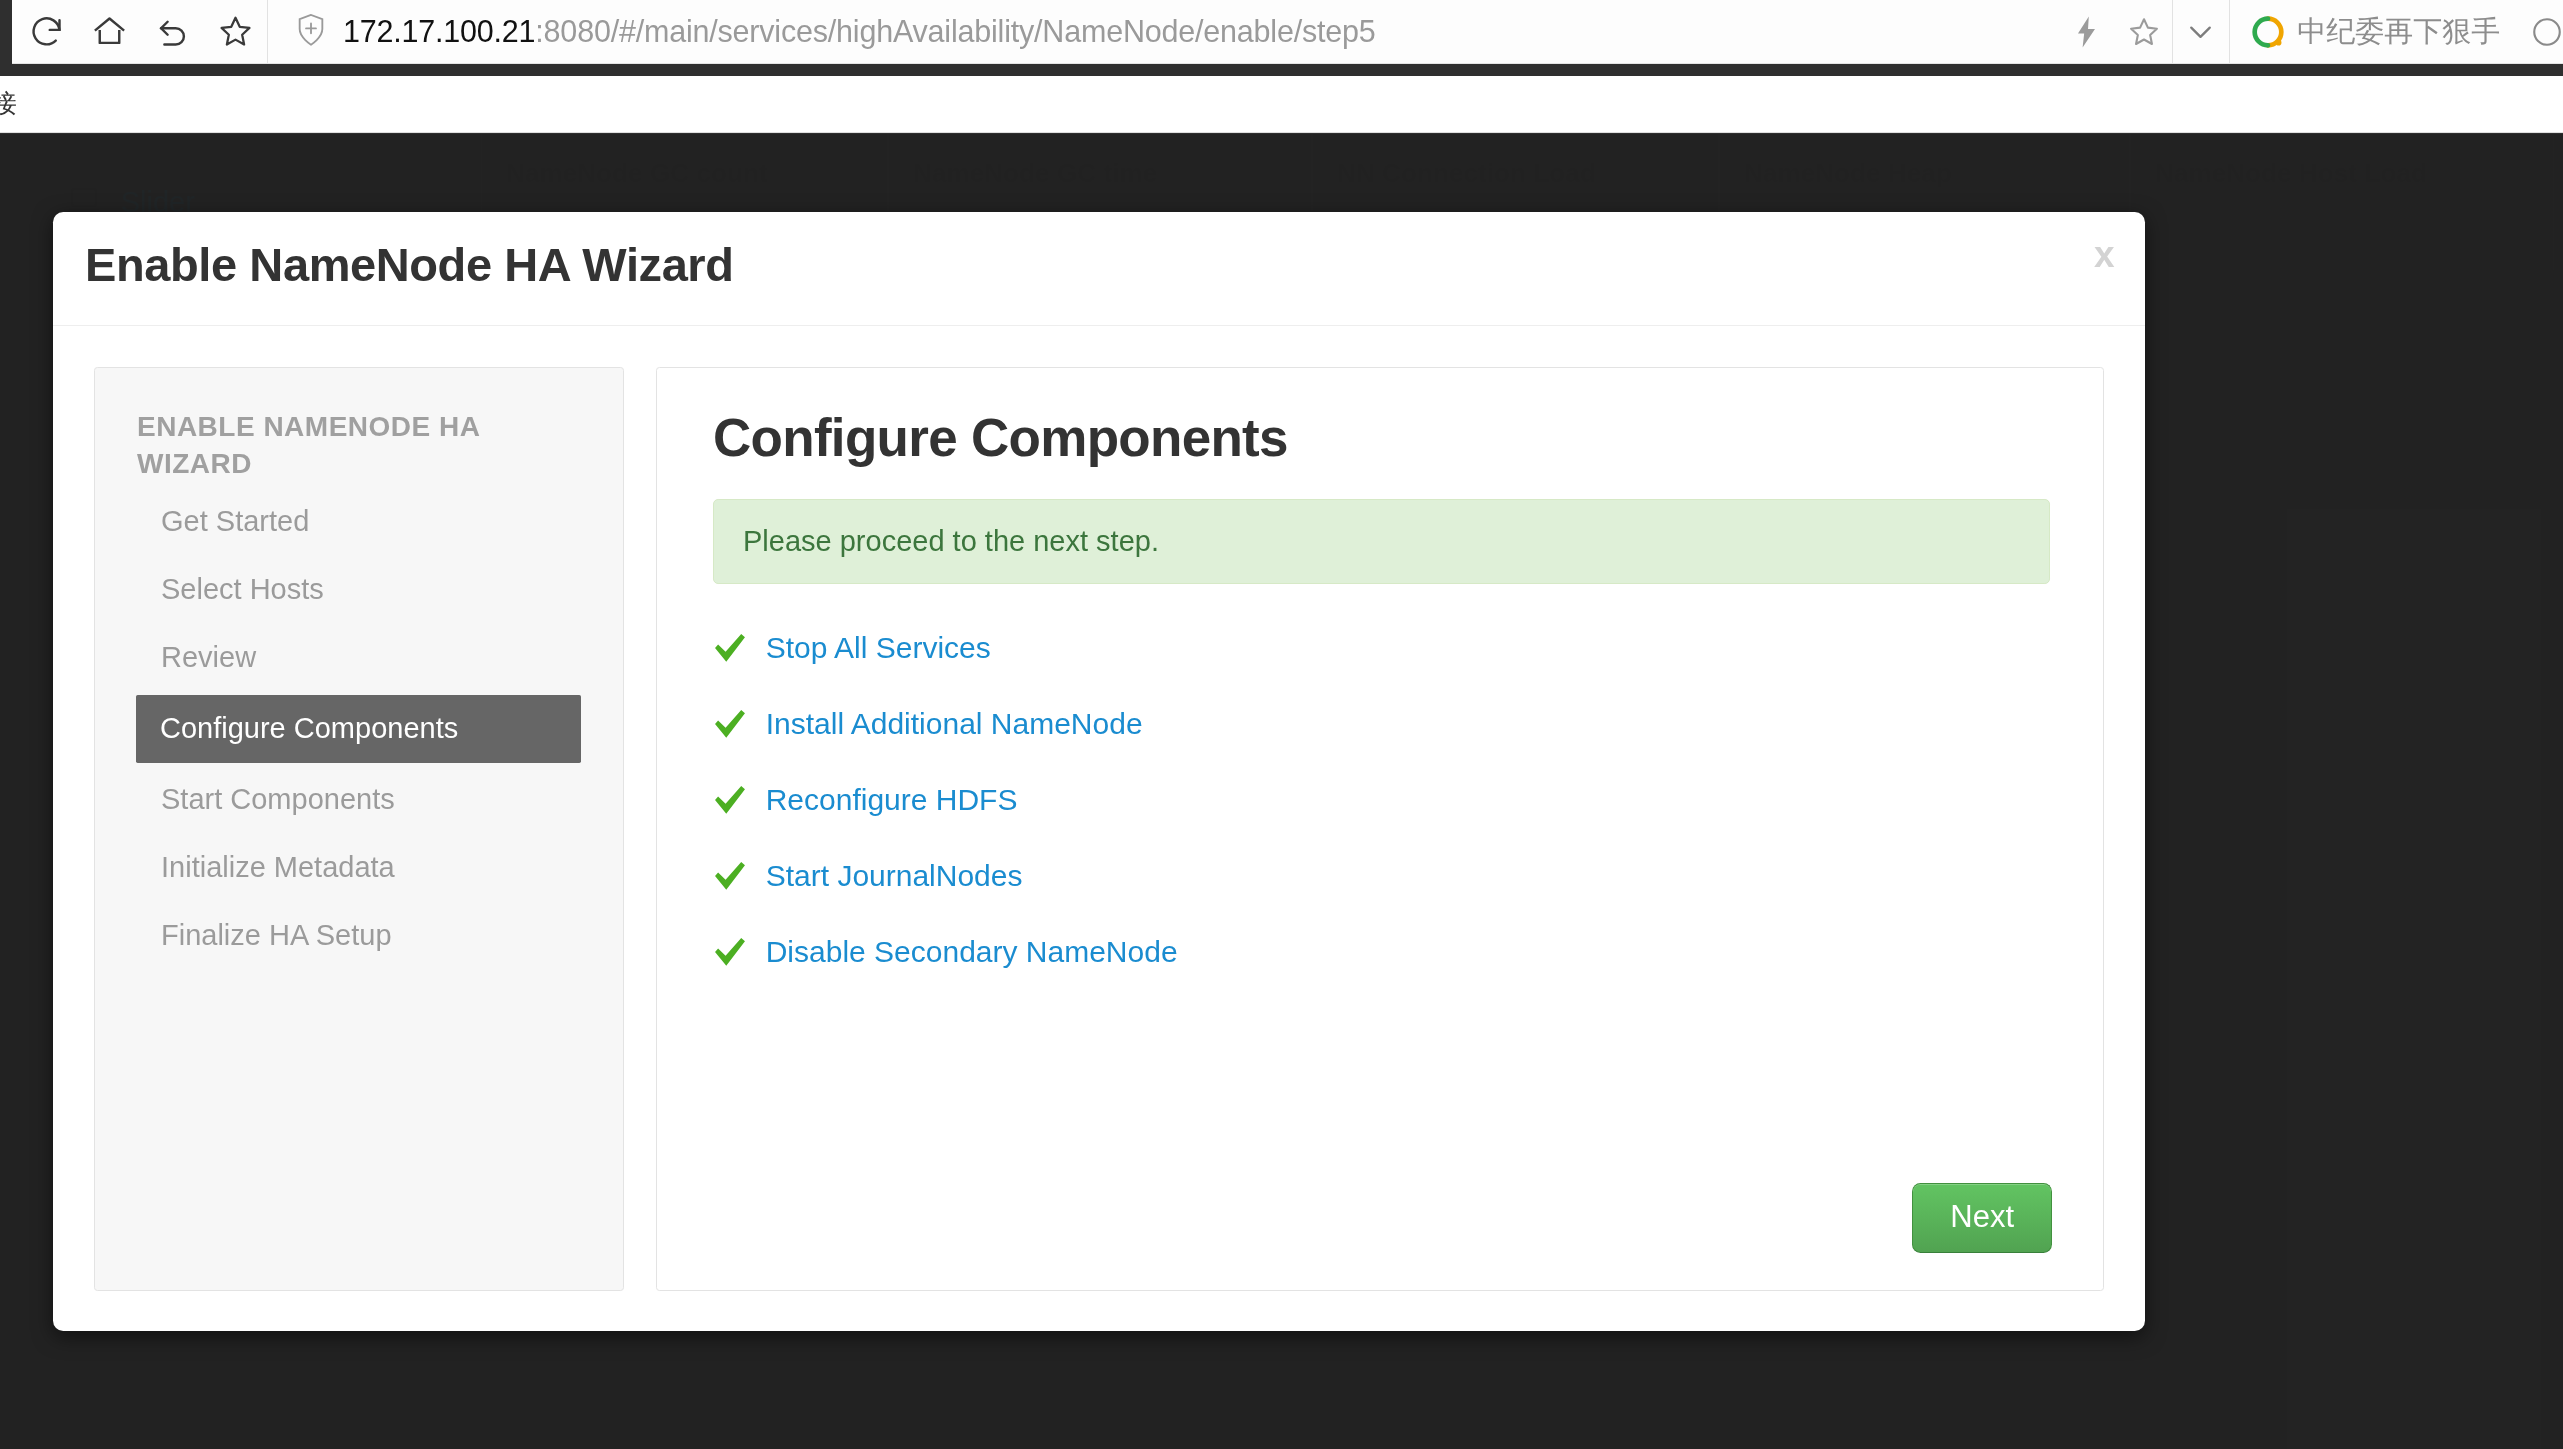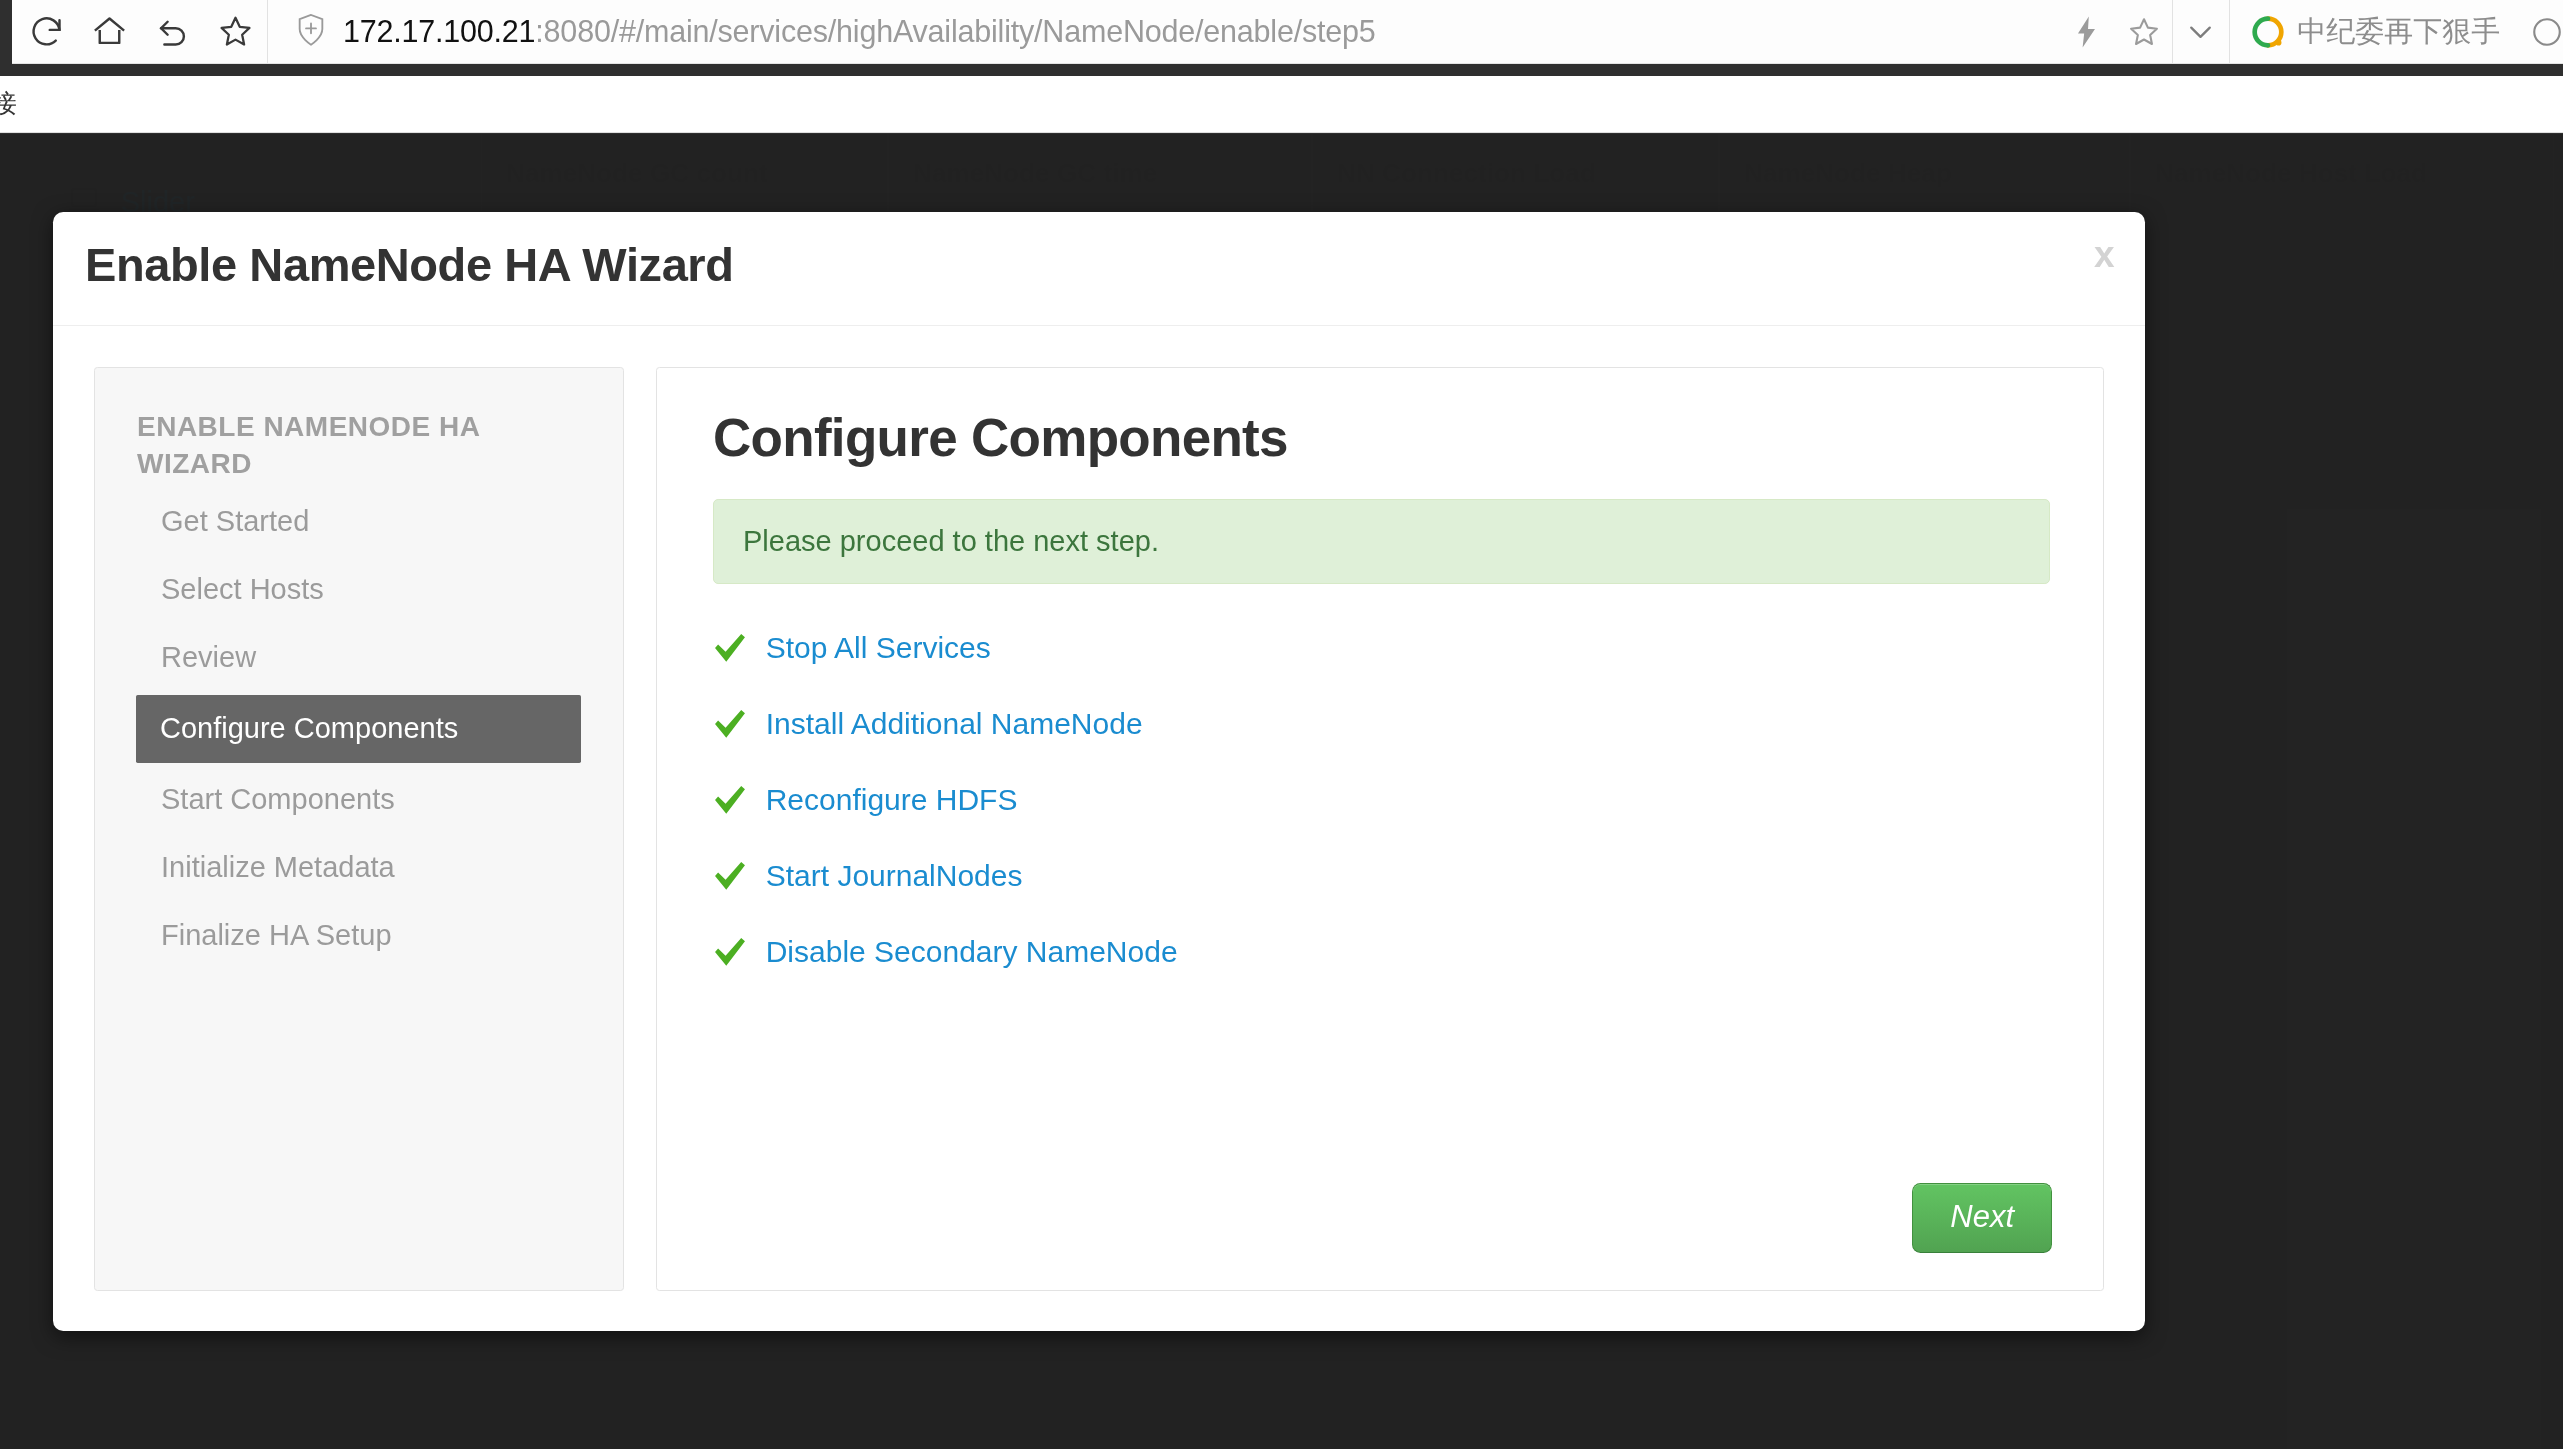--- a/index.html
+++ b/index.html
@@ -299,21 +299,20 @@
     background: linear-gradient(to bottom, #62c462, #51a351);
     border: 0.8px solid #42913f;
     border-bottom-color: #38803a;
     color: #ffffff;
     font-size: 31px;
     padding: 15.3px 37px 17px 37px;
     border-radius: 8.5px;
     cursor: pointer;
     font-family: "Liberation Sans", sans-serif;
     box-shadow: inset 0 0.8px 0 rgba(255,255,255,0.3);
-    font-style: italic;
   }
 </style>
 </head>
 <body>
 
 <div id="browser-chrome">
 
   <div class="nav-icons">
     <div class="nav-btn">
       <svg width="39" height="39" viewBox="0 0 24 24" fill="none" stroke="#3a3a3a" stroke-width="1.5" stroke-linecap="round">

